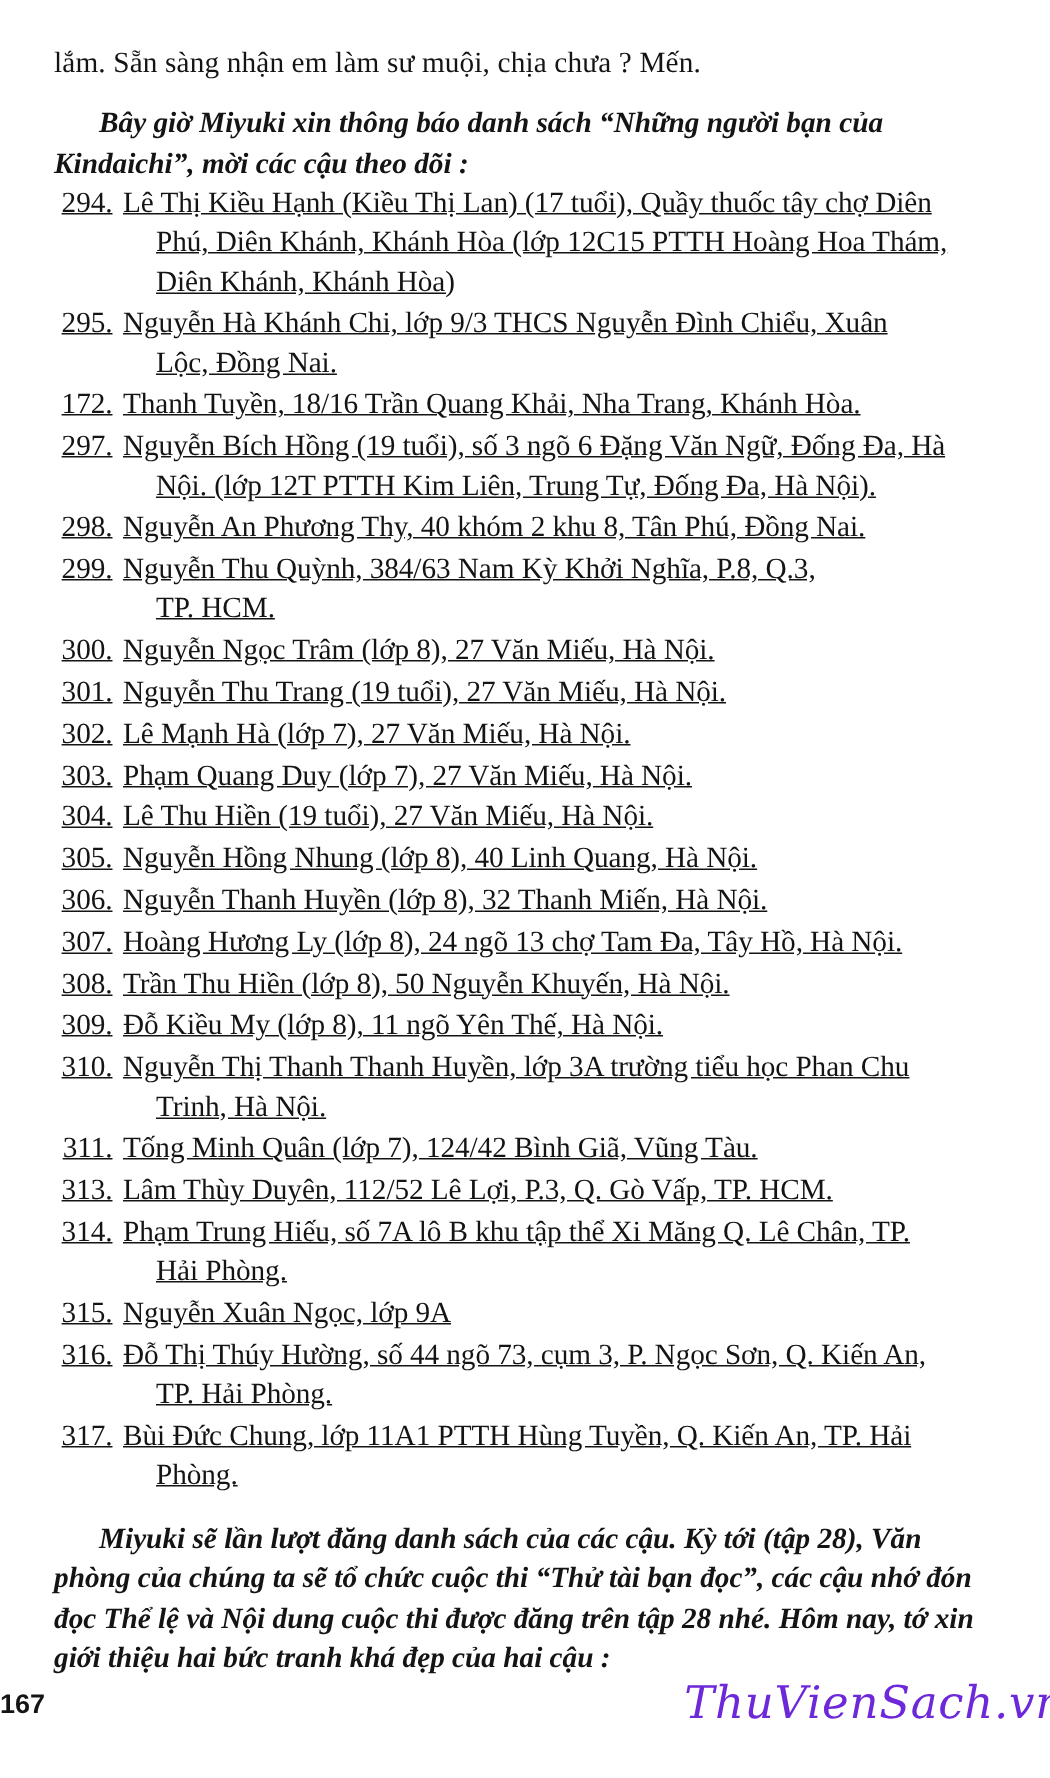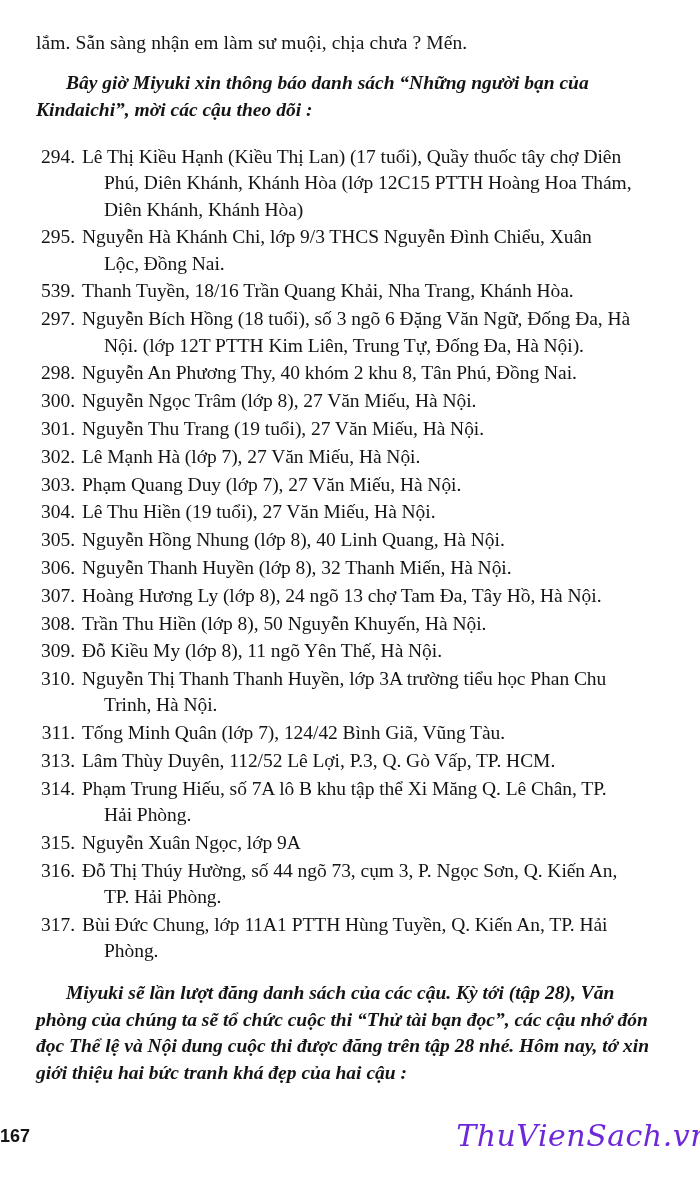--- a/index.html
+++ b/index.html
@@ -35,21 +35,22 @@
   }
   .intro {
     font-style: italic;
     font-weight: bold;
     font-size: 19.5px;
     line-height: 26.5px;
     margin-top: 14px;
     text-indent: 30px;
   }
   .list {
-    margin-top: 21px;
+    margin-top: 0;
+    text-decoration: underline;
   }
   .entry {
     display: flex;
     font-size: 19.5px;
     line-height: 26.3px;
     margin-bottom: 1.5px;
     letter-spacing: -0.05px;
   }
   .entry .num {
     width: 46px;
@@ -118,41 +119,48 @@
 
       <div class="entry">
         <span class="num">295.</span>
         <span class="txt">
           <span>Nguyễn Hà Khánh Chi, lớp 9/3 THCS Nguyễn Đình Chiểu, Xuân</span>
           <span class="cont">Lộc, Đồng Nai.</span>
         </span>
       </div>
 
       <div class="entry">
-        <span class="num">539.</span>
+        <span class="num">172.</span>
         <span class="txt">
           <span>Thanh Tuyền, 18/16 Trần Quang Khải, Nha Trang, Khánh Hòa.</span>
         </span>
       </div>
 
       <div class="entry">
         <span class="num">297.</span>
         <span class="txt">
-          <span>Nguyễn Bích Hồng (18 tuổi), số 3 ngõ 6 Đặng Văn Ngữ, Đống Đa, Hà</span>
+          <span>Nguyễn Bích Hồng (19 tuổi), số 3 ngõ 6 Đặng Văn Ngữ, Đống Đa, Hà</span>
           <span class="cont">Nội. (lớp 12T PTTH Kim Liên, Trung Tự, Đống Đa, Hà Nội).</span>
         </span>
       </div>
 
       <div class="entry">
         <span class="num">298.</span>
         <span class="txt">
           <span>Nguyễn An Phương Thy, 40 khóm 2 khu 8, Tân Phú, Đồng Nai.</span>
         </span>
       </div>
 
+      <div class="entry">
+        <span class="num">299.</span>
+        <span class="txt">
+          <span>Nguyễn Thu Quỳnh, 384/63 Nam Kỳ Khởi Nghĩa, P.8, Q.3,</span>
+          <span class="cont">TP. HCM.</span>
+        </span>
+      </div>
 
       <div class="entry">
         <span class="num">300.</span>
         <span class="txt">
           <span>Nguyễn Ngọc Trâm (lớp 8), 27 Văn Miếu, Hà Nội.</span>
         </span>
       </div>
 
       <div class="entry">
         <span class="num">301.</span>

